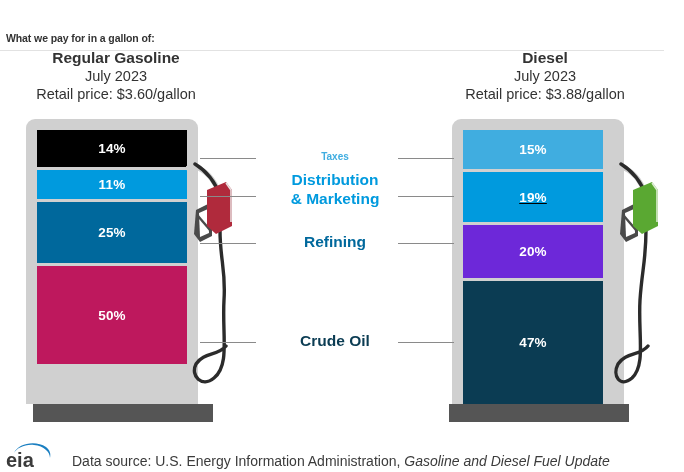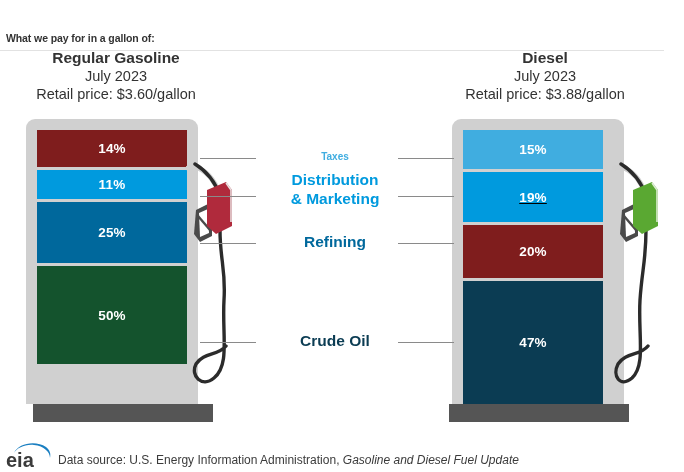--- a/index.html
+++ b/index.html
@@ -91,22 +91,22 @@
   }
 
   
   #footer{
     position:absolute;left:0;top:437px;width:684px;height:35px;
   }
   #eia-logo{
     position:absolute;left:4px;top:3px;width:52px;height:30px;
   }
   #source-text{
-    position:absolute;left:58px;top:16px;
-    font-size:12px;color:#3b3b3b;
+    position:absolute;left:72px;top:16px;
+    font-size:14px;color:#3b3b3b;
     white-space:nowrap;
   }
   #source-text i{font-style:italic;}
 </style>
 </head>
 <body>
 
 <div id="header">
   <div id="header-title">What we pay for in a gallon of:</div>
 </div>
@@ -119,30 +119,30 @@
 
 <div class="pump-title" id="title-diesel">
   <div class="name">Diesel</div>
   <div class="date">July 2023</div>
   <div class="price">Retail price: $3.88/gallon</div>
 </div>
 
 <div class="pump" id="pump-gas" style="left:26px;top:119px;width:172px;height:303px;">
   <div class="pump-frame" style="width:172px;height:285px;"></div>
   <div class="pump-stack" id="stack-gas" style="left:11px;top:11px;width:150px;height:274px;">
-      <div class="seg" style="background: #7f1d1d; height: 37.1px;">
+      <div class="seg" style="background: #000000; height: 37.1px;">
         <span class="seg-label">14%</span>
       </div>
       <div class="seg" style="background: rgb(0, 154, 222); height: 29.15px;">
         <span class="seg-label">11%</span>
       </div>
       <div class="seg dark" style="background: rgb(0, 104, 156); height: 61px; text-align: right;">
         <span class="seg-label">25%</span>
       </div>
-      <div class="seg dark" style="background: #14532d; height: 98px;">
+      <div class="seg dark" style="background: #be185d; height: 98px;">
         <span class="seg-label">50%</span>
       </div>
     </div>
   <div class="pump-base" style="left:7px;top:285px;width:180px;height:18px;"></div>
 </div>
 
 <svg class="nozzle-svg" id="nozzle-gas" width="70" height="250" viewBox="0 0 70 250" style="left:186px;top:150px;">
   <path d="M2,18 C14,14 26,26 32,40" stroke="#cfcfcf" stroke-width="5" fill="none" stroke-linecap="round"></path>
   <path d="M9,14 C22,22 30,34 34,46 L34,80 C34,110 40,120 38,150 C36,185 44,215 28,228 C16,238 4,226 10,214 C18,202 32,206 40,196" stroke="#2b2b2b" stroke-width="3.4" fill="none" stroke-linecap="round"></path>
   <path d="M10,60 L22,54 L26,64 L26,86 L14,92 L8,84 Z" fill="#4a4a4a"></path>
@@ -154,21 +154,21 @@
 
 <div class="pump" id="pump-diesel" style="left:452px;top:119px;width:172px;height:303px;">
   <div class="pump-frame" style="width:172px;height:285px;"></div>
   <div class="pump-stack" id="stack-diesel" style="left:11px;top:11px;width:140px;height:274px;">
       <div class="seg" style="background: rgb(64, 173, 224); height: 39.3564px;">
         <span class="seg-label">15%</span>
       </div>
       <div class="seg" style="background: rgb(0, 154, 222); height: 49.8515px; text-decoration: underline;">
         <span class="seg-label">19%</span>
       </div>
-      <div class="seg dark" style="background: #7f1d1d; height: 52.4752px;">
+      <div class="seg dark" style="background: #6d28d9; height: 52.4752px;">
         <span class="seg-label">20%</span>
       </div>
       <div class="seg dark" style="background: rgb(11, 60, 83); height: 123.317px;">
         <span class="seg-label">47%</span>
       </div>
     </div>
   <div class="pump-base" style="left:-3px;top:285px;width:180px;height:18px;"></div>
 
 </div>
 

